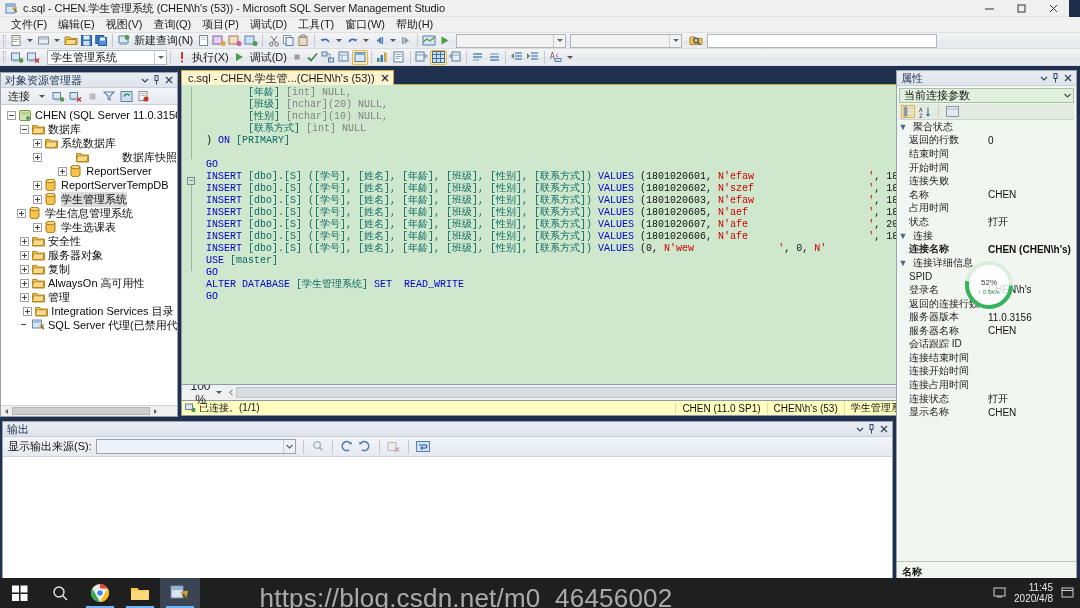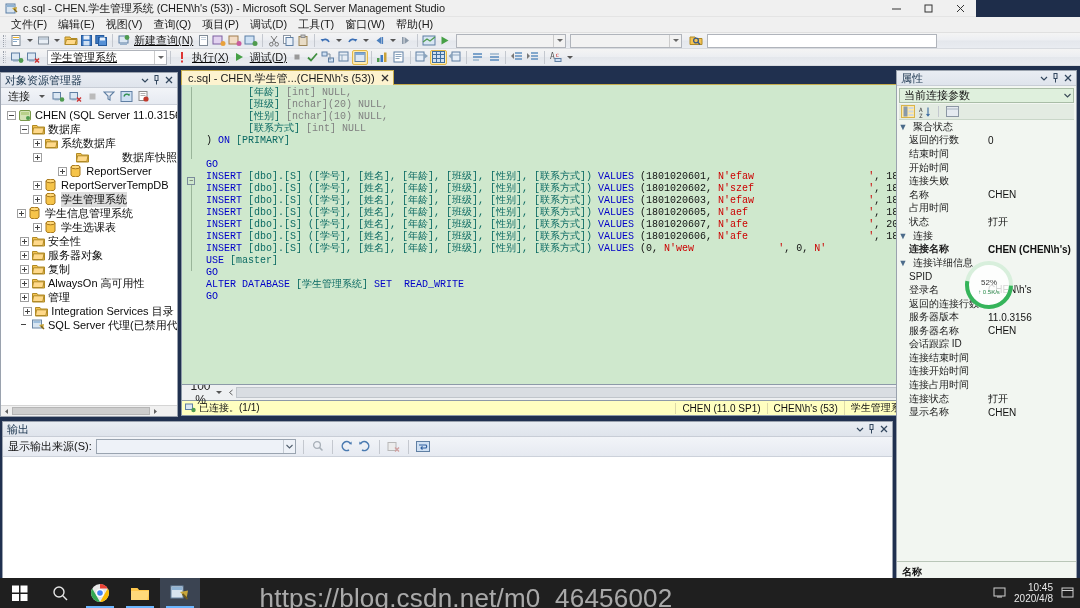--- a/index.html
+++ b/index.html
@@ -8,21 +8,21 @@
     width: 1080px; height: 608px;
     overflow: hidden;
     font-family: "Liberation Sans", "DejaVu Sans", sans-serif;
     font-size: 11px;
     background: #1e2d4a;
   }
   #app { position: relative; width: 1080px; height: 608px; }
 
   
   .titlebar {
-    position: absolute; left: 0; top: 0; width: 976px; height: 17px;
+    position: absolute; left: 0; top: 0; width: 1069px; height: 17px;
     background: #f0f0f0;
     display: flex; align-items: center;
     border-bottom: 1px solid #e4e4e4;
   }
   .titlebar .tb-icon {
     width: 14px; height: 13px; margin: 0 4px 0 5px;
     position: relative; flex: none;
   }
   .titlebar .tb-title {
     font-size: 11px; color: #1a1a1a; white-space: nowrap;
@@ -46,21 +46,20 @@
     font-size: 11px; color: #1a1a1a; padding: 1px 6px 1px 5px;
     white-space: nowrap; cursor: default;
   }
 
   
   .toolbar {
     position: absolute; left: 0; width: 1080px;
     background: linear-gradient(to bottom,#f4f4f4 0%,#eceef2 48%,#e4e7ec 52%,#e9ecf1 100%);
     display: flex; align-items: center;
     border-bottom: 1px solid #d8dbe0;
-    text-decoration: underline;
   }
   .toolbar1 { top: 33px; height: 16px; }
   .toolbar2 { top: 49px; height: 17px; }
   .tgrip {
     width: 3px; height: 12px; margin: 0 3px 0 3px;
     border-left: 1px dotted #9aa0aa; border-right: 1px dotted #c9ccd2;
     flex: none;
   }
   .tsep { width: 1px; height: 13px; background: #c4c8cf; margin: 0 3px; flex: none; }
   .tbtn {
@@ -1319,21 +1318,21 @@
       <span class="underline"></span>
     </div>
     <div class="tb-right">
       <span>
         <svg width="13" height="13" viewBox="0 0 13 13">
             <rect x="1" y="2" width="11" height="8" fill="none" stroke="#d0d0d0"></rect>
             <rect x="4" y="10.5" width="5" height="1" fill="#d0d0d0"></rect>
           </svg>
       </span>
       <span class="tb-clock">
-        <div>10:45</div>
+        <div>11:45</div>
         <div>2020/4/8</div>
       </span>
       <span>
         <svg width="13" height="13" viewBox="0 0 13 13">
             <rect x="1" y="2" width="11" height="9" fill="none" stroke="#d0d0d0"></rect>
             <line x1="1" y1="4.5" x2="12" y2="4.5" stroke="#d0d0d0"></line>
           </svg>
       </span>
     </div>
   </div>

